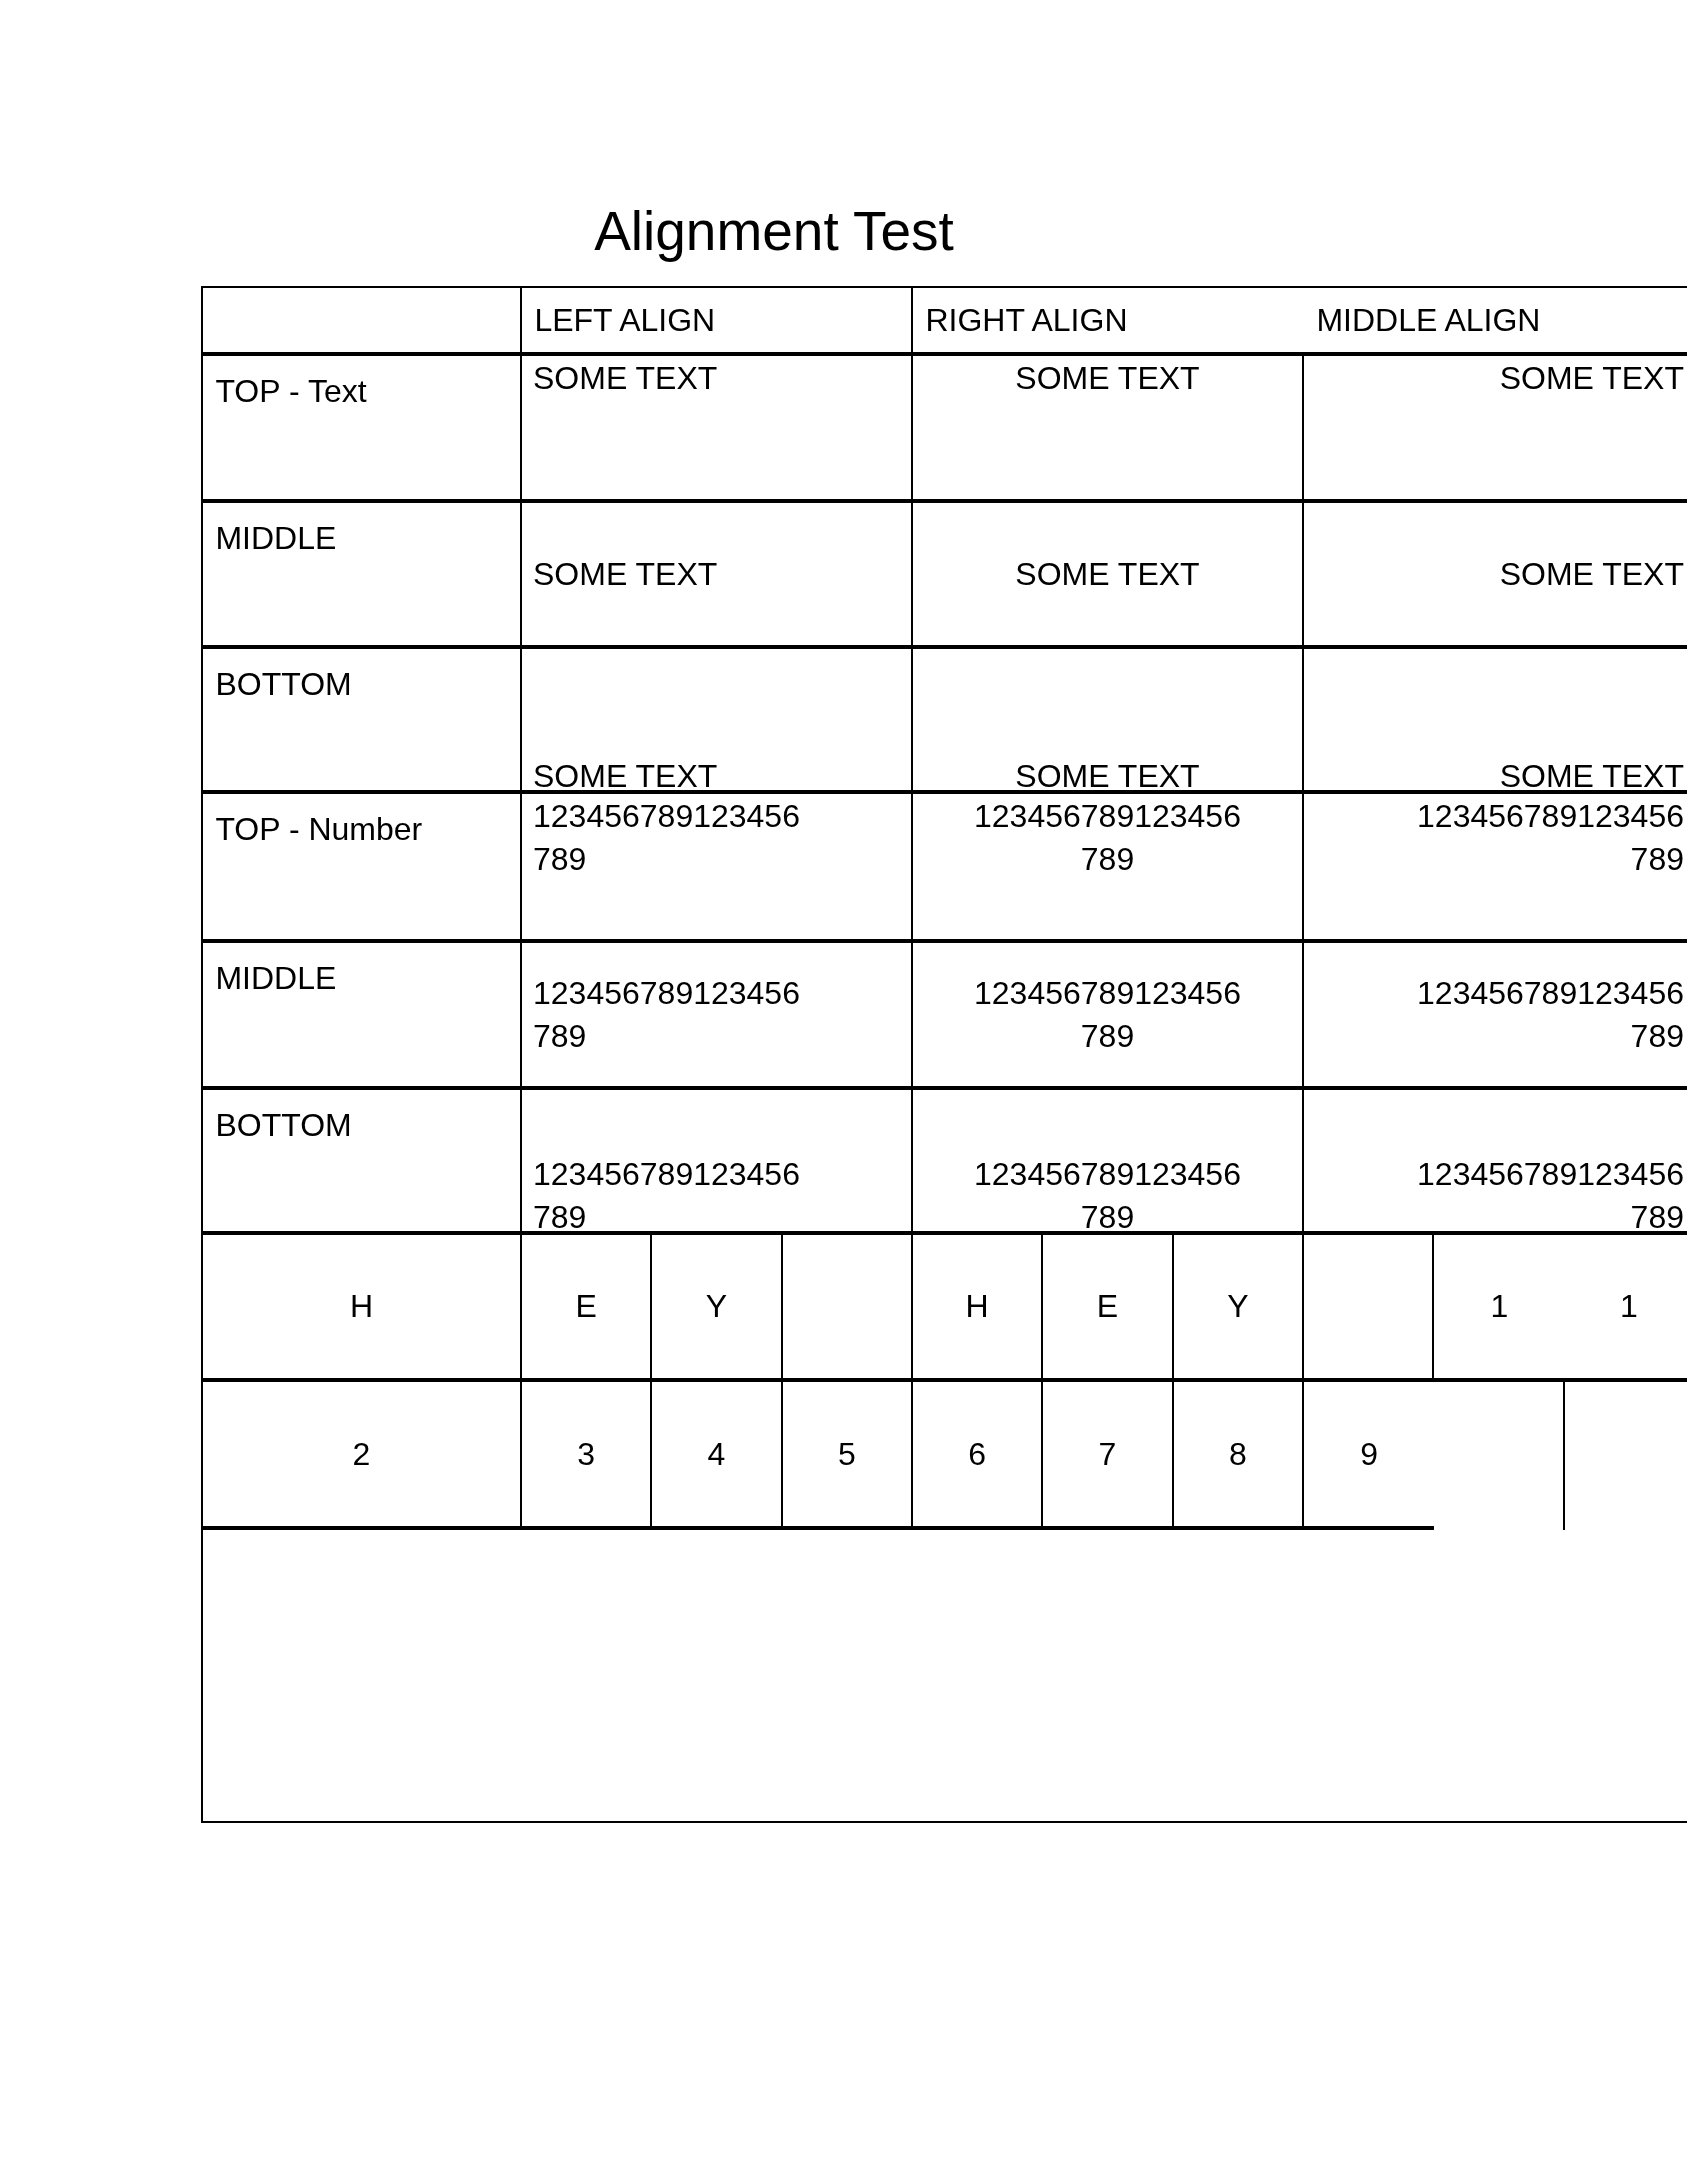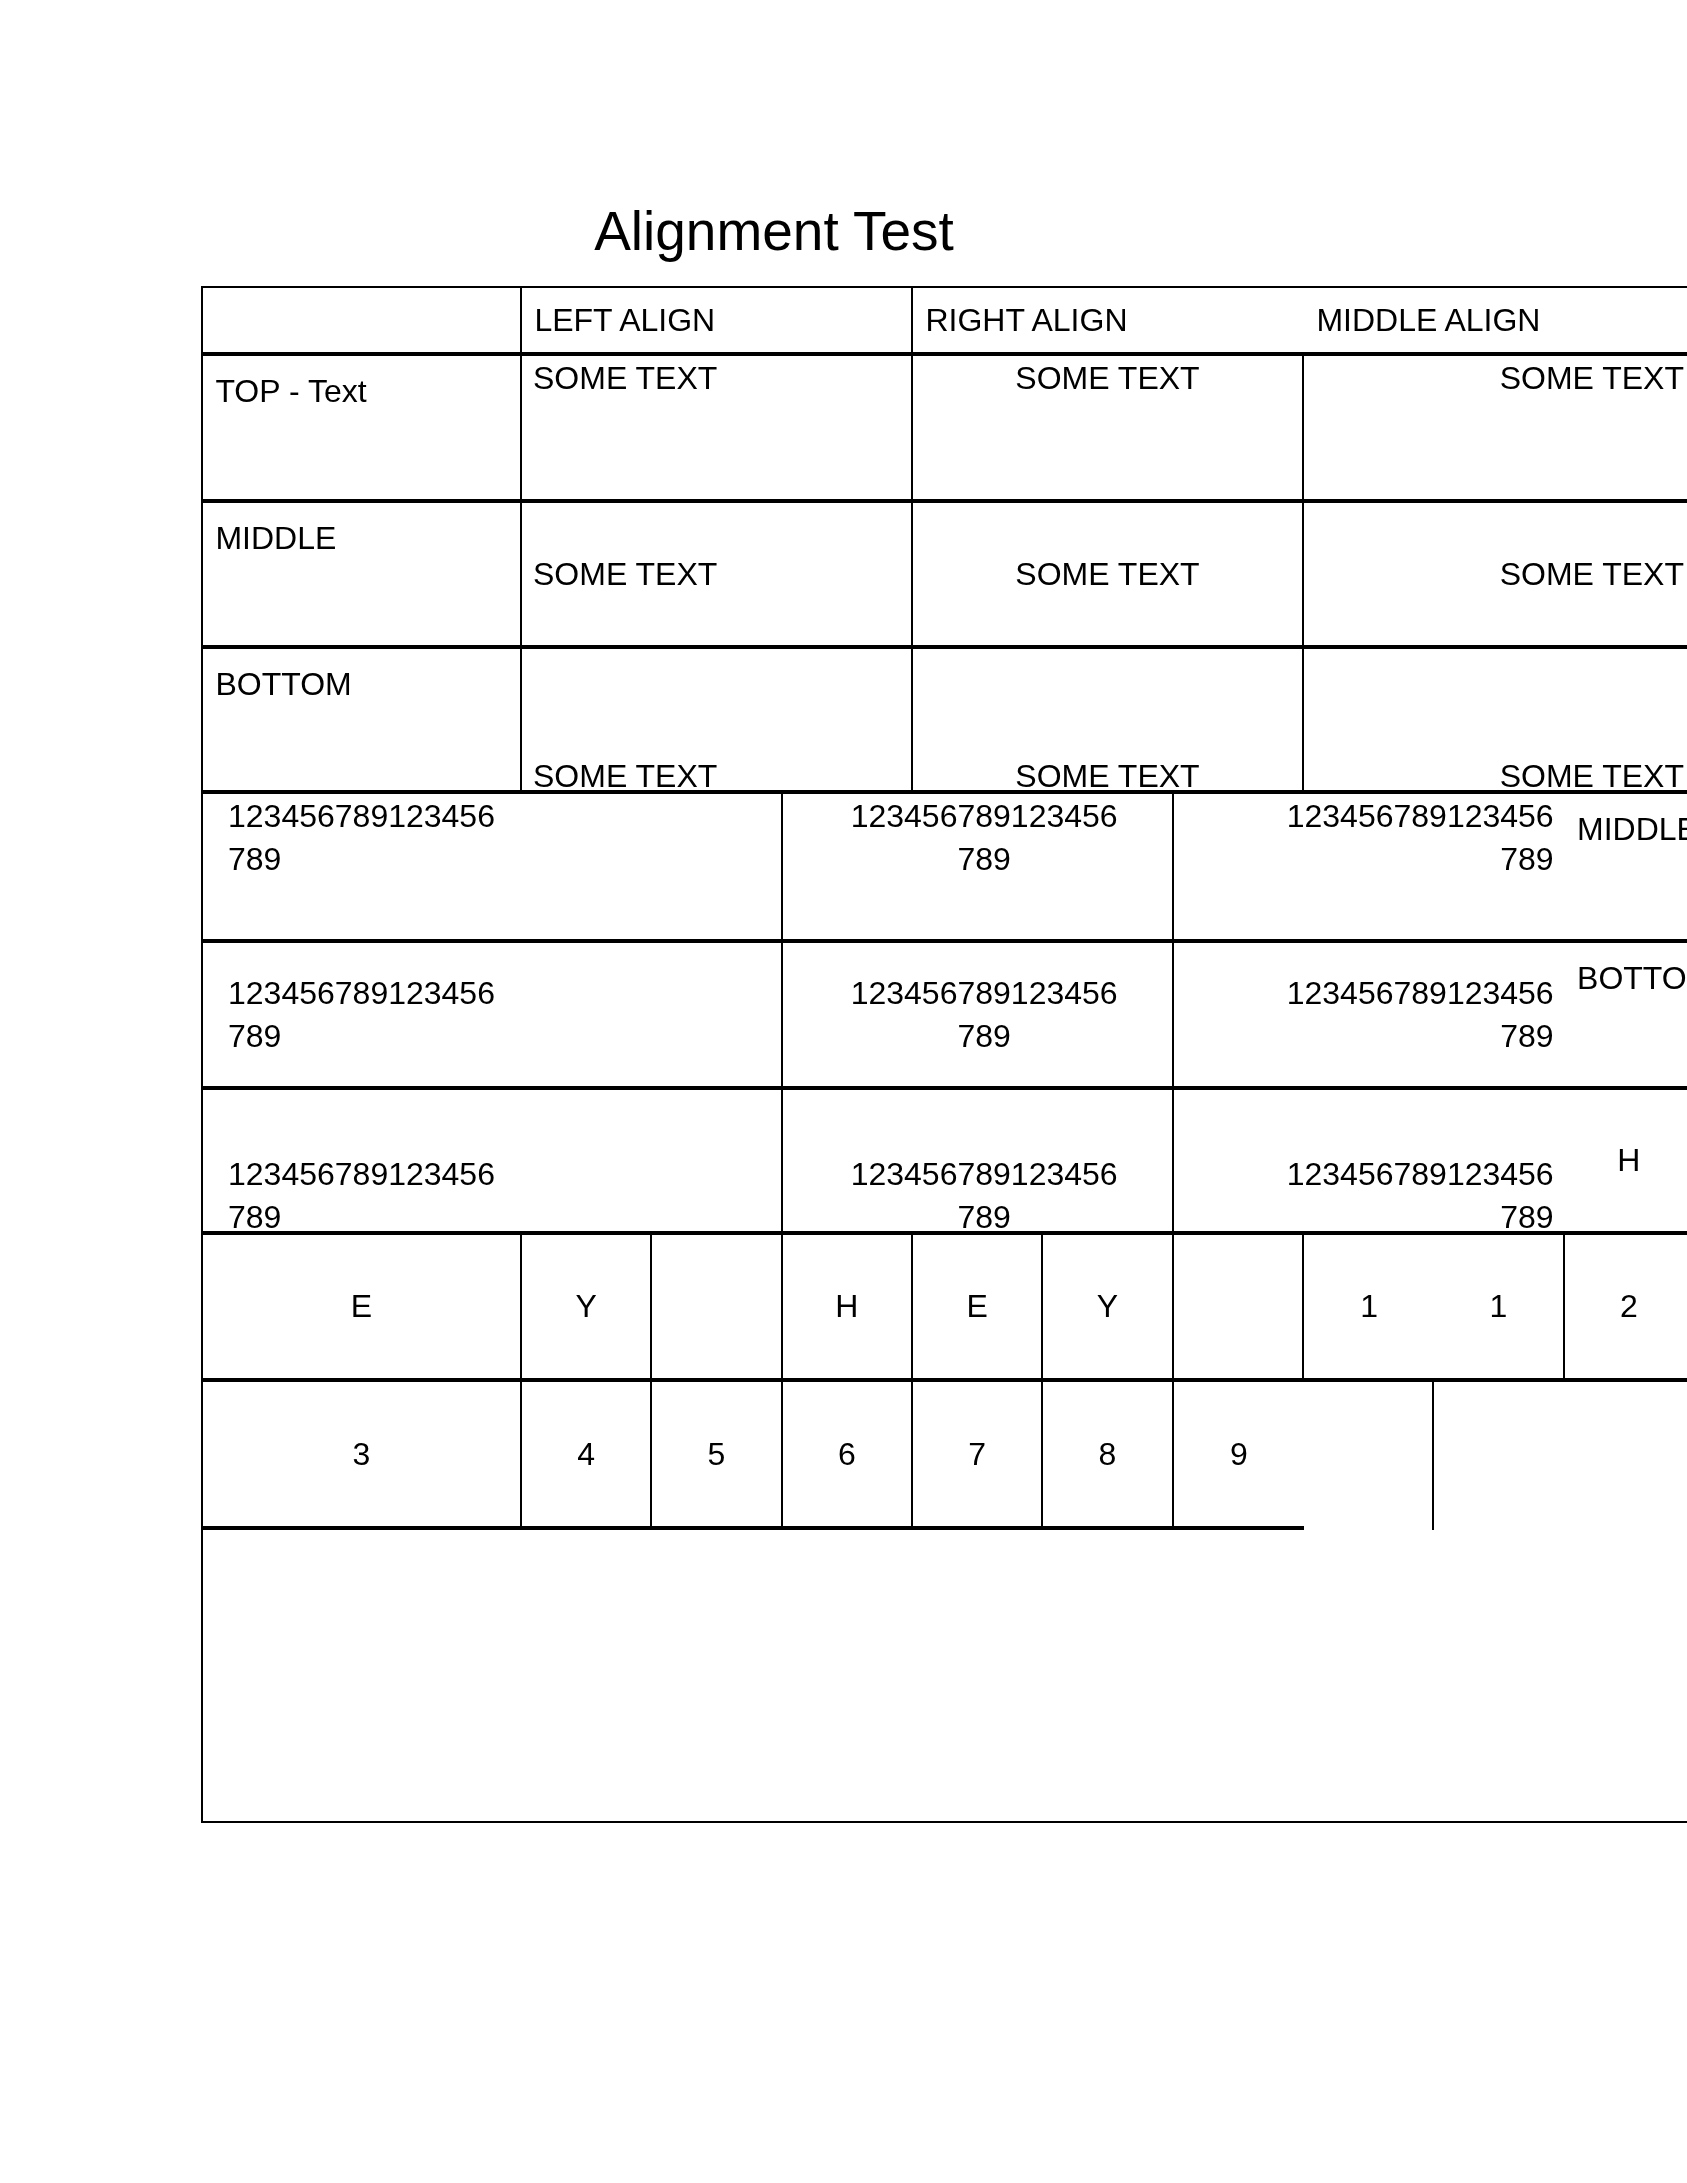--- a/index.html
+++ b/index.html
@@ -42,21 +42,21 @@
 
   .pad   { padding-left: 11px; padding-right: 11px; }
   .v-top { align-items: flex-start; padding-top: 1.4px; }
   .v-mid { align-items: center; }
   .v-bot { align-items: flex-end; }
   .v-bot .txt { margin-bottom: -7.6px; }
   .h-left  { justify-content: flex-start; text-align: left; }
   .h-mid   { justify-content: center;     text-align: center; }
   .h-right { justify-content: flex-end;   text-align: right; }
 
-  .num .txt { white-space: pre-line; margin-left: 14px; }
+  .num .txt { white-space: pre-line; }
   .comb { align-items: center; justify-content: center; text-align: center; }
   .txt { display: block; }
 </style>
 </head>
 <body>
 
 <div class="title-wrap">
   <h1 class="doc-title">Alignment Test</h1>
 </div>
 
@@ -107,20 +107,23 @@
   <div class="cell pad span3 v-bot h-left">
       <span class="txt">SOME TEXT</span>
     </div>
   <div class="cell pad span3 v-bot h-mid">
       <span class="txt">SOME TEXT</span>
     </div>
   <div class="cell pad span3 v-bot h-right last-col">
       <span class="txt">SOME TEXT</span>
     </div>
 
+  <div class="cell label-cell">
+      <span class="txt">TOP - Number</span>
+    </div>
   <div class="cell pad span3 num v-top h-left">
       <span class="txt">123456789123456
 789</span>
     </div>
   <div class="cell pad span3 num v-top h-mid">
       <span class="txt">123456789123456
 789</span>
     </div>
   <div class="cell pad span3 num v-top h-right last-col">
       <span class="txt">123456789123456

